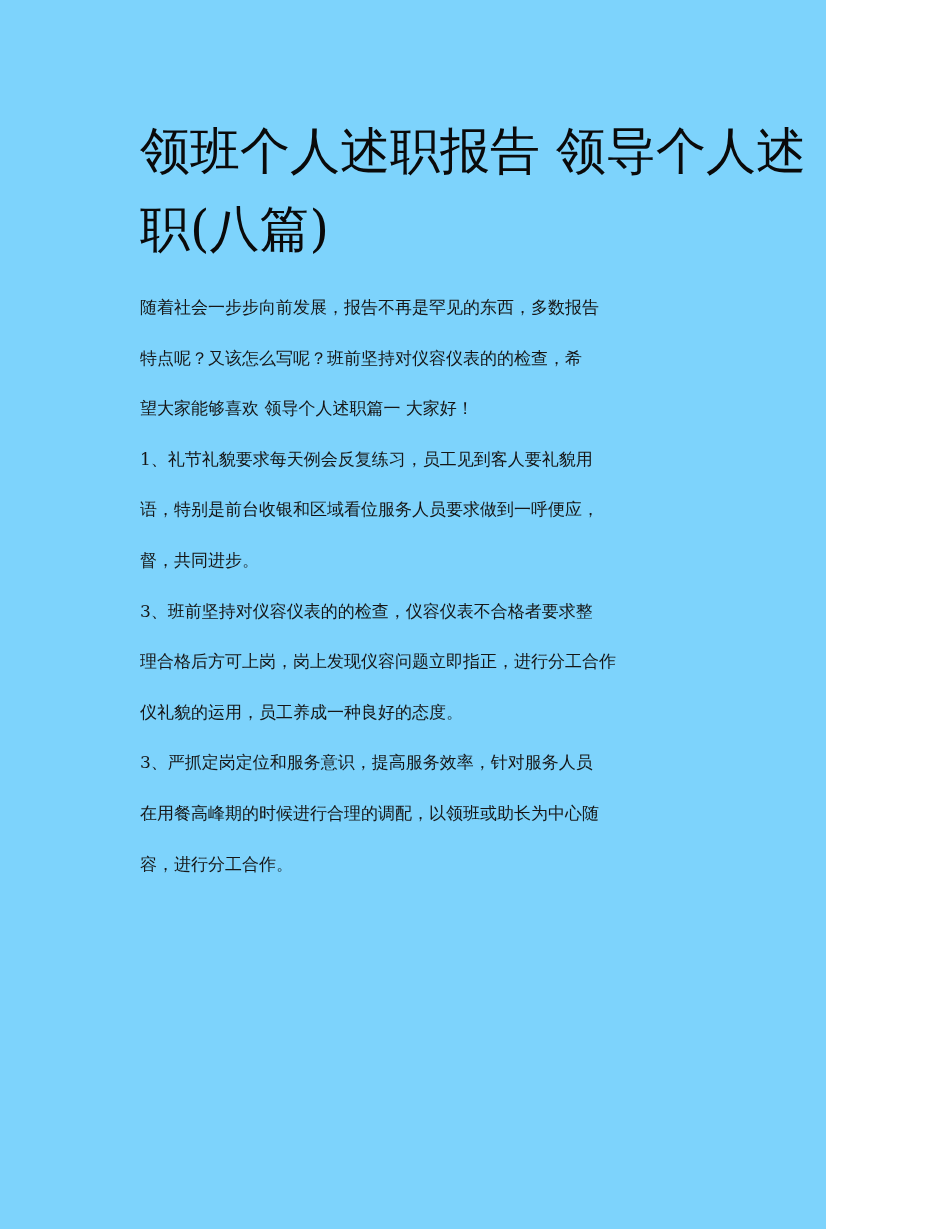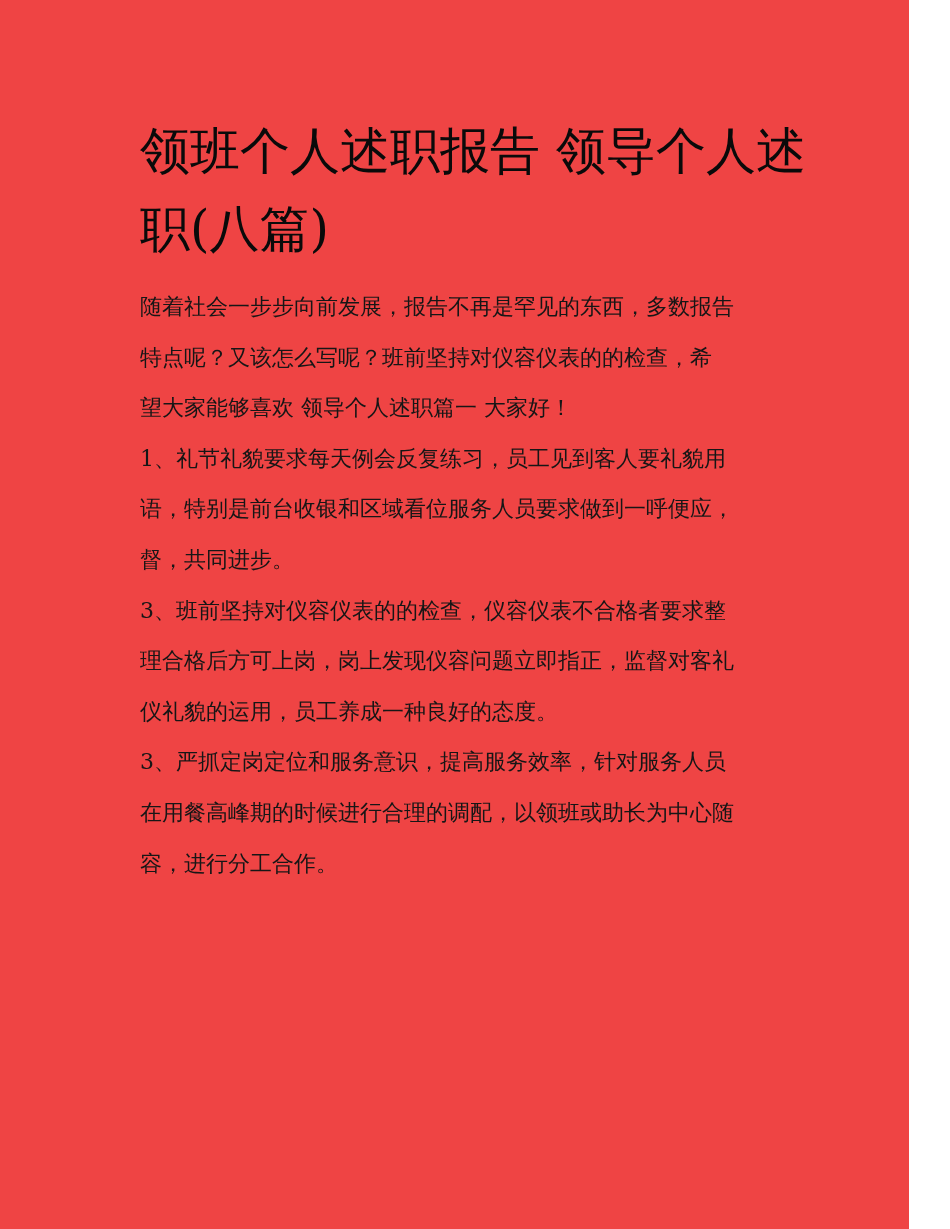--- a/index.html
+++ b/index.html
@@ -12,23 +12,23 @@
       height: 1229px;
       position: relative;
       overflow: hidden;
       font-family: "DejaVu Serif", "Liberation Serif", serif;
       color: #111111;
     }
     .page {
       position: absolute;
       left: 0;
       top: 0;
-      width: 909px;
+      width: 826px;
       height: 1229px;
-      background: #ef4444;
+      background: #7dd3fc;
     }
     .title {
       position: absolute;
       left: 140px;
       top: 112px;
       width: 680px;
       font-size: 50px;
       line-height: 78px;
       font-weight: normal;
       margin: 0;
@@ -40,21 +40,21 @@
       white-space: nowrap;
     }
     .body-text {
       position: absolute;
       left: 140px;
       top: 282px;
       width: 690px;
     }
     .para-line {
       display: block;
-      font-size: 22px;
+      font-size: 17px;
       line-height: 50.6px;
       height: 50.6px;
       white-space: nowrap;
       color: #161616;
     }
   </style>
 </head>
 <body>
 
 <div class="page">
@@ -74,21 +74,21 @@
     </div>
 
     <div>
       <span class="para-line">1、礼节礼貌要求每天例会反复练习，员工见到客人要礼貌用</span>
       <span class="para-line">语，特别是前台收银和区域看位服务人员要求做到一呼便应，</span>
       <span class="para-line">督，共同进步。</span>
     </div>
 
     <div>
       <span class="para-line">3、班前坚持对仪容仪表的的检查，仪容仪表不合格者要求整</span>
-      <span class="para-line">理合格后方可上岗，岗上发现仪容问题立即指正，监督对客礼</span>
+      <span class="para-line">理合格后方可上岗，岗上发现仪容问题立即指正，进行分工合作</span>
       <span class="para-line">仪礼貌的运用，员工养成一种良好的态度。</span>
     </div>
 
     <div>
       <span class="para-line">3、严抓定岗定位和服务意识，提高服务效率，针对服务人员</span>
       <span class="para-line">在用餐高峰期的时候进行合理的调配，以领班或助长为中心随</span>
       <span class="para-line">容，进行分工合作。</span>
     </div>
   </div>
 </div>

